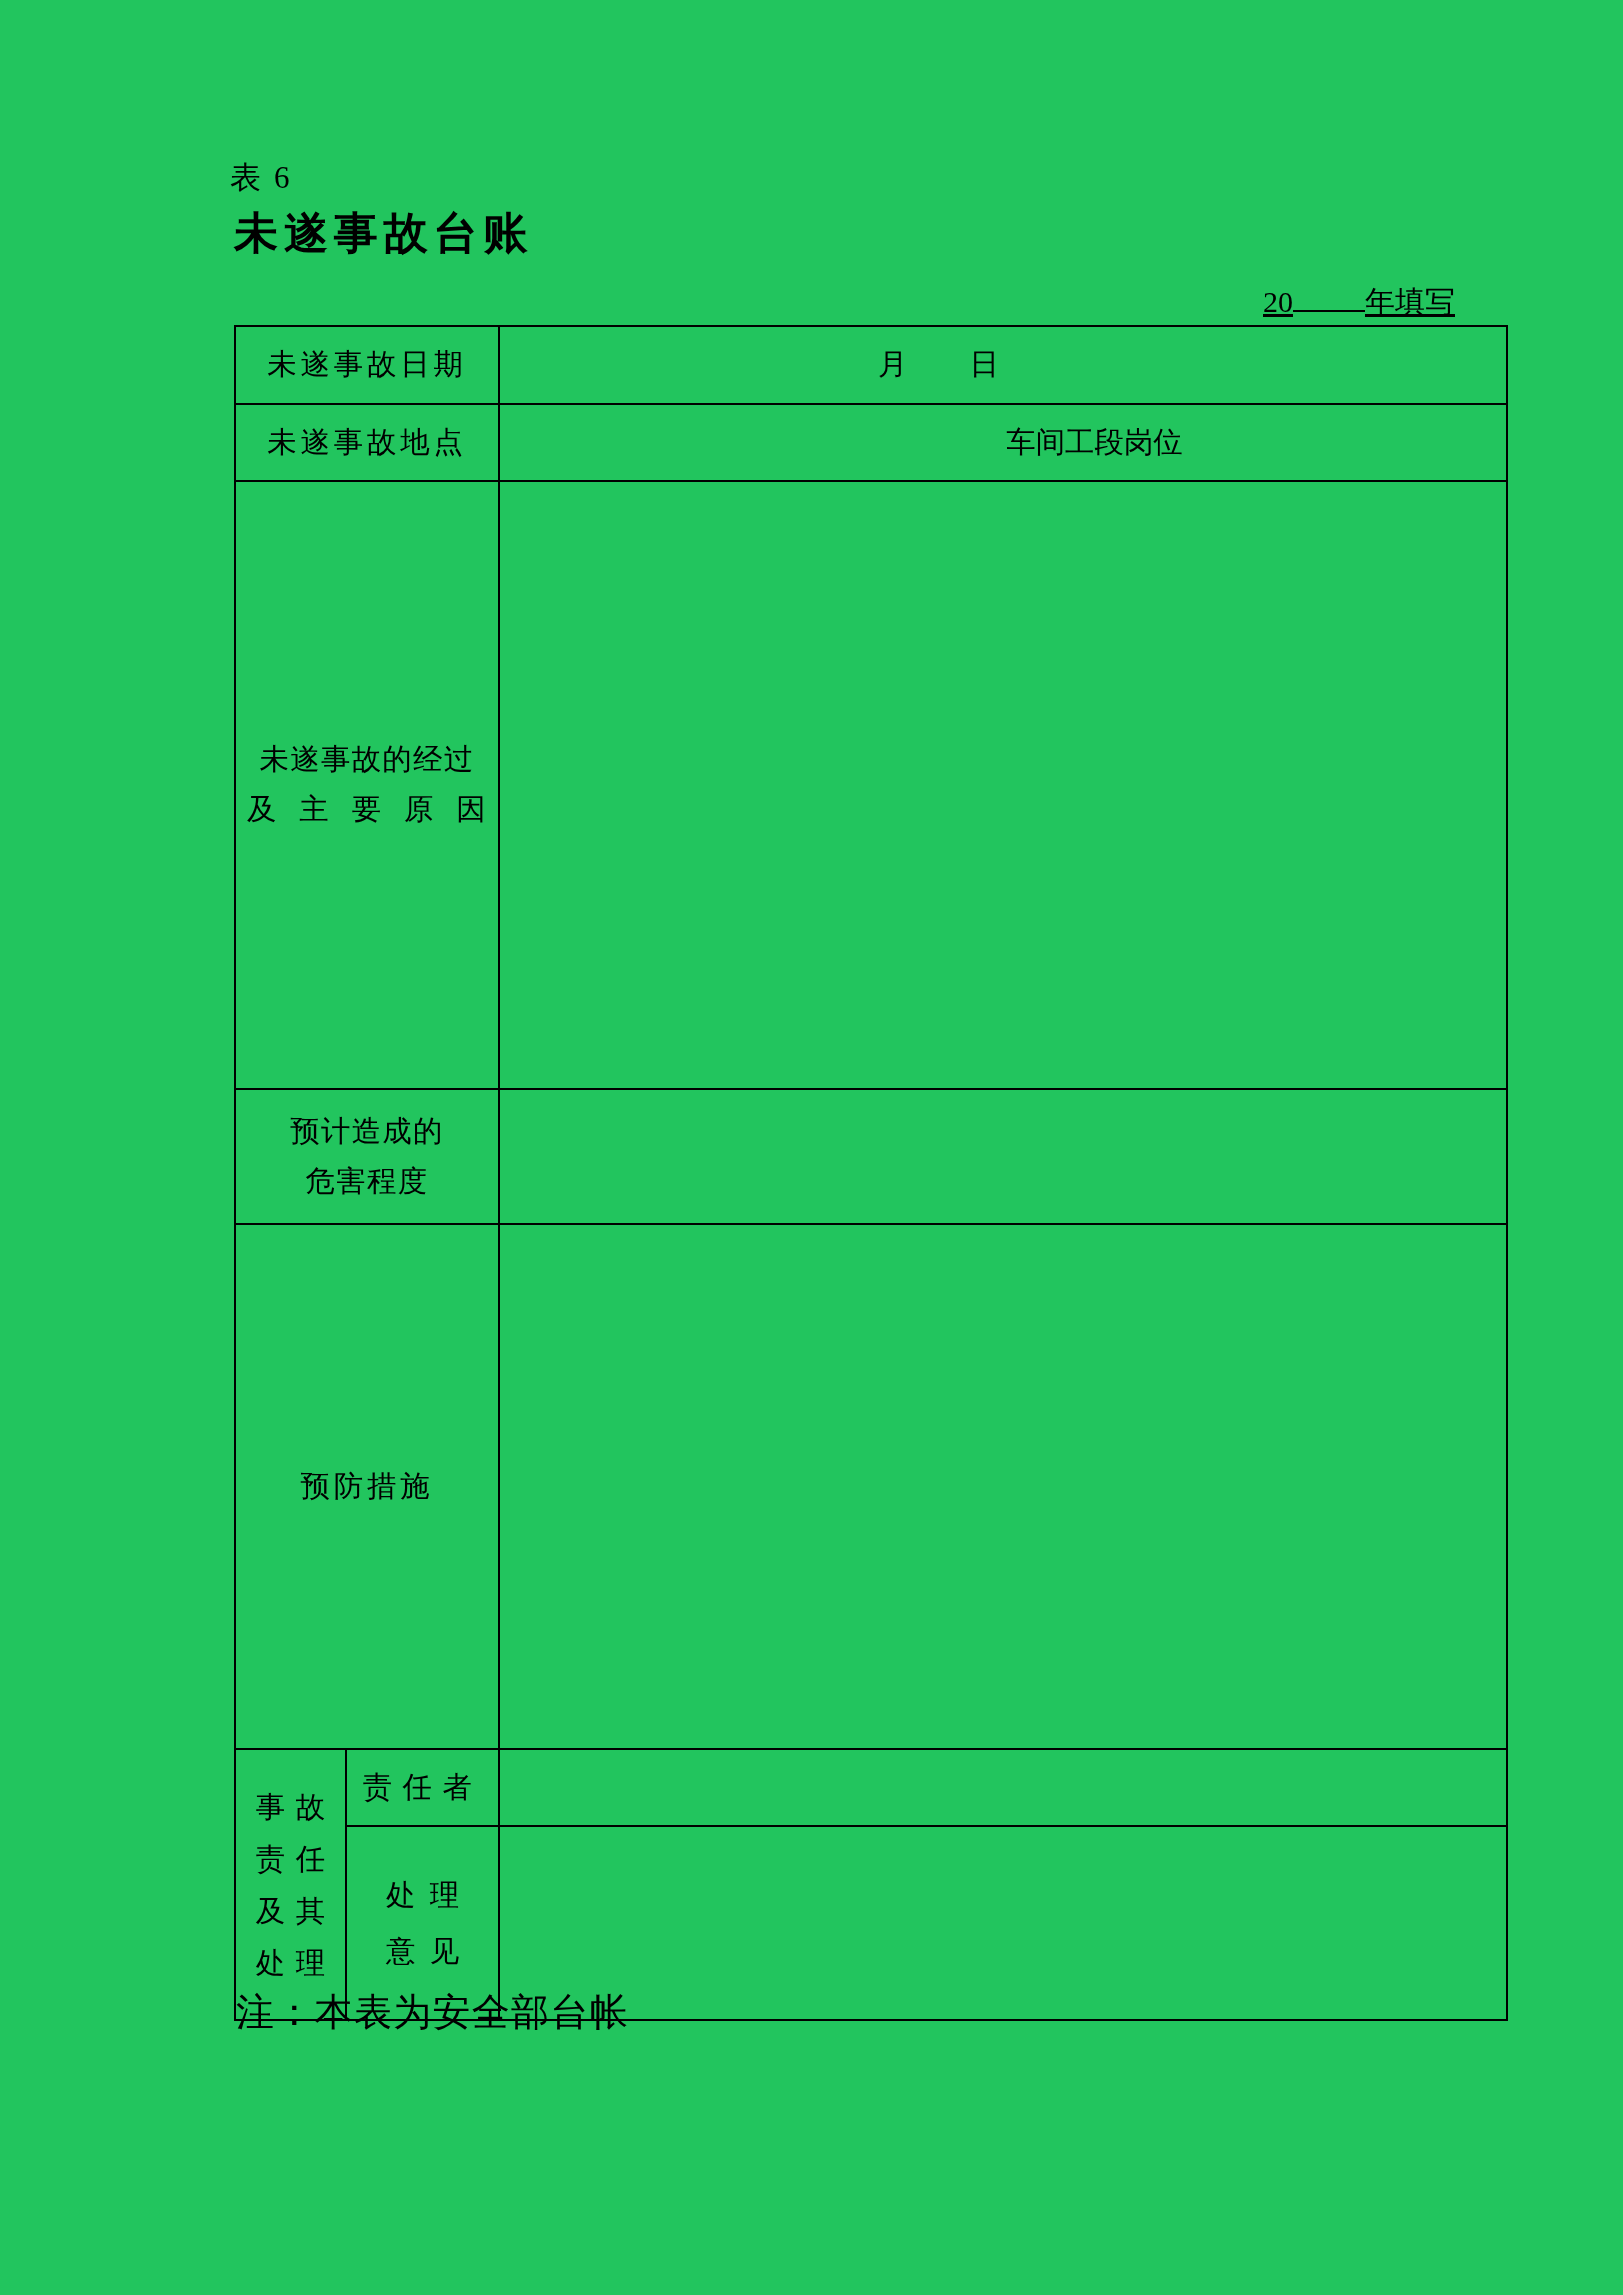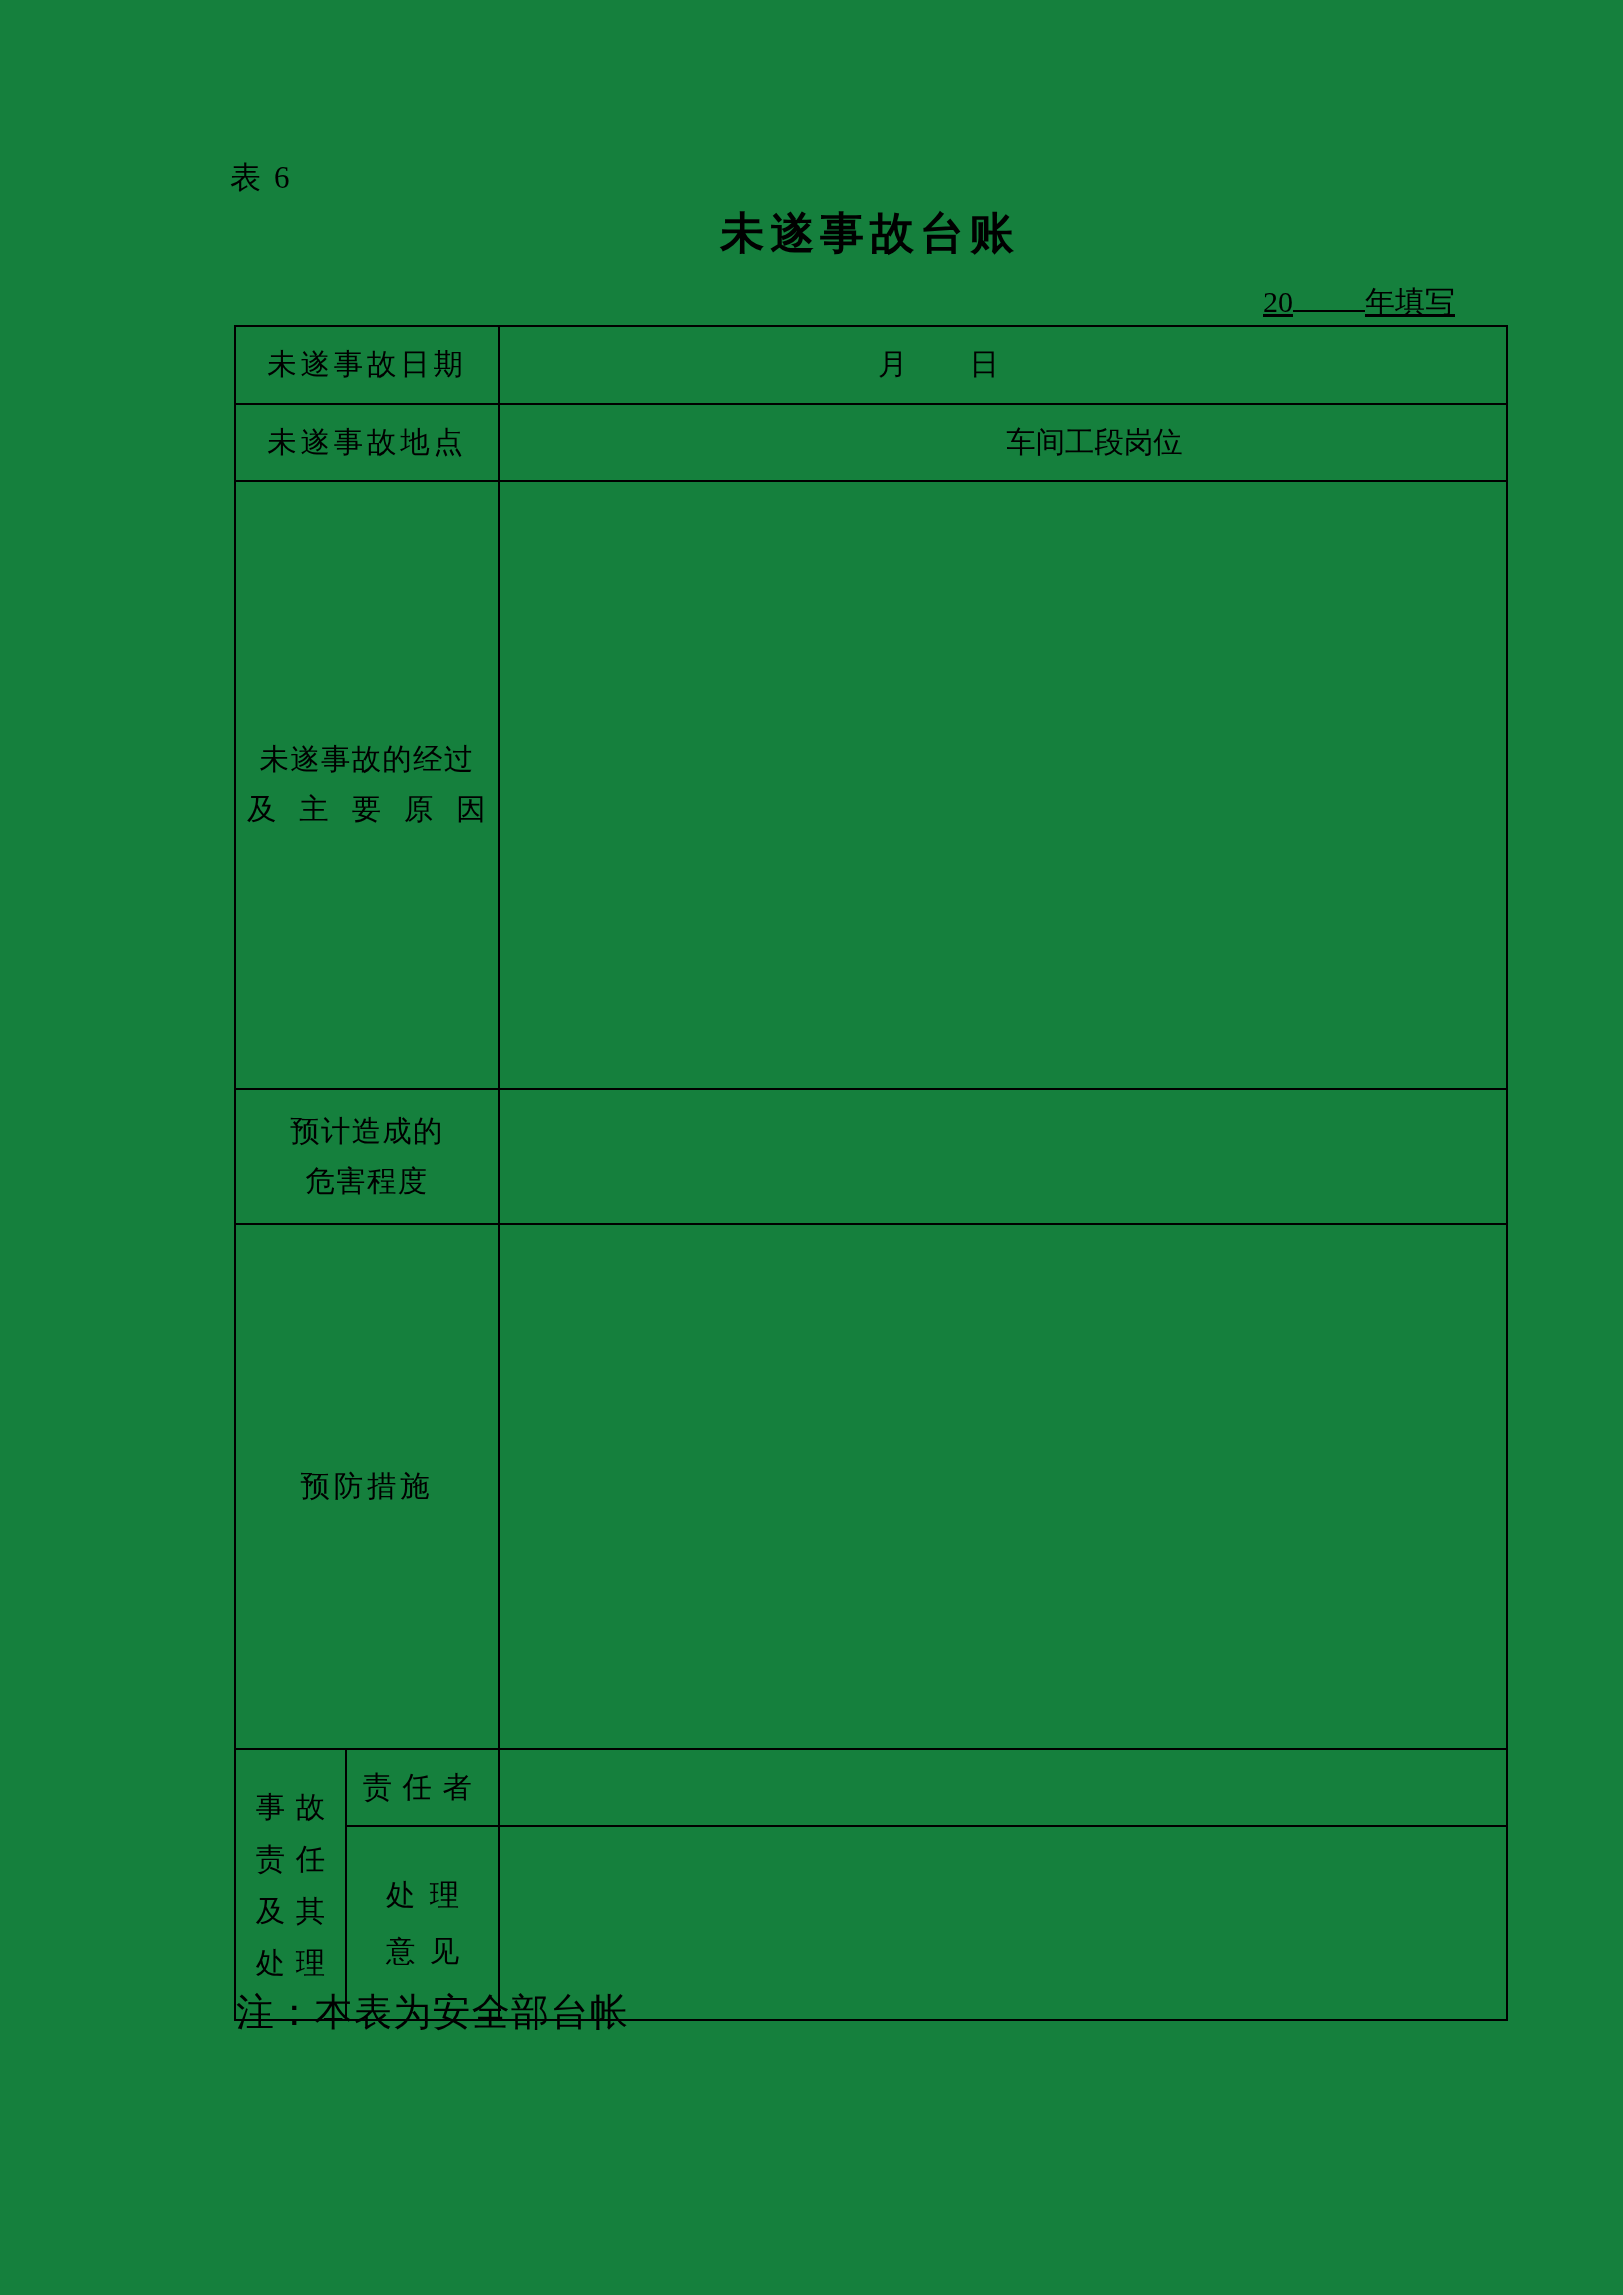--- a/index.html
+++ b/index.html
@@ -1,30 +1,30 @@
 <!DOCTYPE html>
 <html style="font-size:10.5px"><head>
 <meta charset="utf-8">
 <style>
   html,body{margin:0;padding:0;background:#888;}
   .page{
     position:relative;
     width:1623px;height:2295px;
-    background:#15803d;
+    background:#22c55e;
     font-family:"Liberation Serif","DejaVu Serif",serif;
     color:#000;
     overflow:hidden;
   }
   .table-label{
     position:absolute;left:230px;top:157px;
     font-size:31px;letter-spacing:2.6px;
   }
   .doc-title{
     position:absolute;left:234px;top:204px;width:1272px;
-    text-align:center;font-size:44px;font-weight:bold;letter-spacing:5.9px;
+    text-align:left;font-size:44px;font-weight:bold;letter-spacing:5.9px;
   }
   .year-line{
     position:absolute;left:234px;top:281px;width:1272px;
     box-sizing:border-box;padding-right:51px;
     text-align:right;font-size:30px;text-decoration:underline;
   }
   .blank-line{
     display:inline-block;width:72px;height:0.95em;
     border-bottom:2.6px solid #000;vertical-align:baseline;
   }

